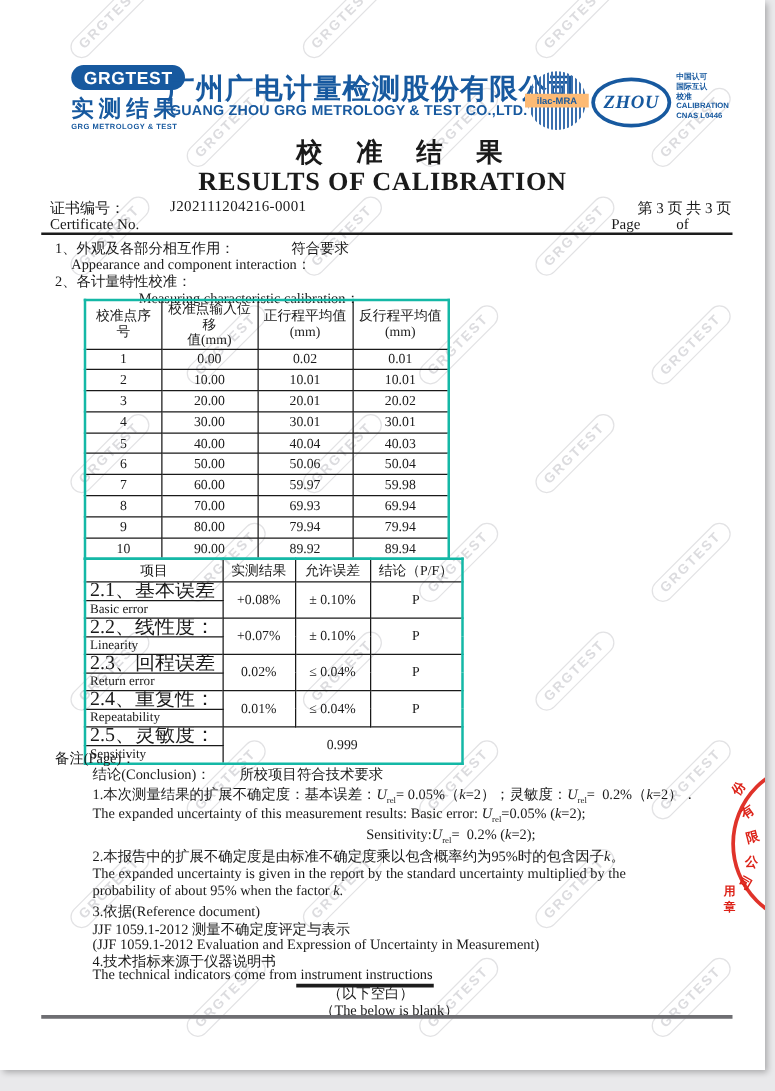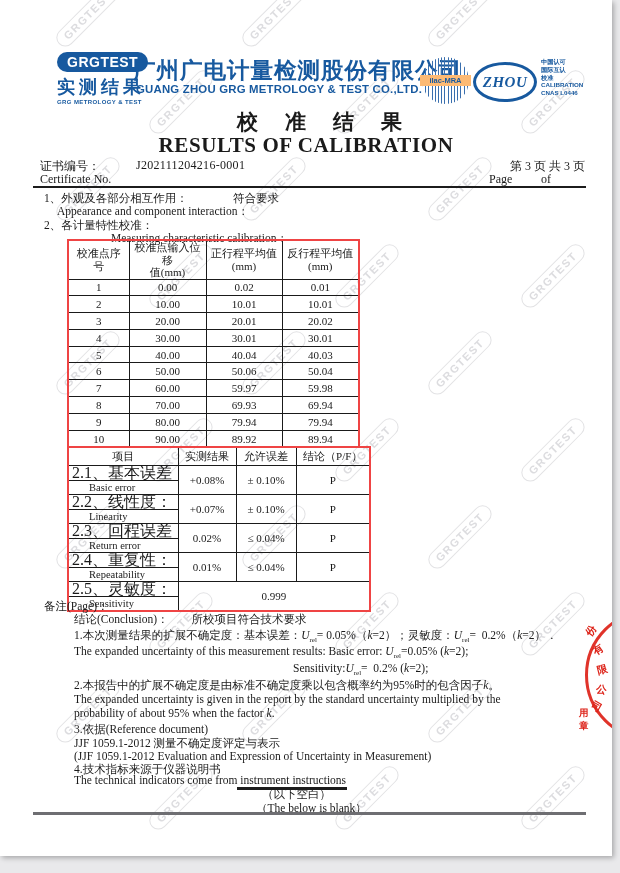--- a/index.html
+++ b/index.html
@@ -43,26 +43,26 @@
   .title-en{font-size:21px;font-weight:bold;letter-spacing:.6px;text-align:center;width:592px;}
 
   .lbl{font-size:12px;}
   .rule-black{position:absolute;background:#1c1c1c;}
   .rule-gray{position:absolute;background:#6e6e72;}
 
   
   table.t{border-collapse:collapse;font-size:11px;text-align:center;
       font-family:"Liberation Serif","DejaVu Serif",serif;table-layout:fixed;}
   table.t td,table.t th{border:1px solid #1a1a1a;font-weight:normal;padding:0;overflow:hidden;}
-  table.t{border:2px solid #ef4444;}
+  table.t{border:2px solid #14b8a6;}
   .t1 thead th{height:27px;line-height:12.5px;}
   .t1 td{height:15.8px;}
   .t2 th{height:17px;}
   .t2 td.cn{text-align:left;padding-left:3px;font-size:16px;height:13.5px;line-height:13.5px;white-space:nowrap;}
-  .t2 td.en{text-align:left;padding-left:20px;font-size:10.5px;height:13.5px;line-height:13.5px;white-space:nowrap;}
+  .t2 td.en{text-align:left;padding-left:3px;font-size:10.5px;height:13.5px;line-height:13.5px;white-space:nowrap;}
   .t2 td.val{font-size:11px;}
 
   .note{position:absolute;font-size:11.5px;white-space:nowrap;}
   .note sub{font-size:7px;}
 
   
   .stamp-circle{position:absolute;border:3.5px solid #dd2218;border-radius:50%;
       width:126px;height:126px;opacity:.92;}
   .stamp-ch{position:absolute;color:#dd2218;font-weight:bold;font-size:10.5px;
       font-family:"Liberation Sans","DejaVu Sans",sans-serif;}

